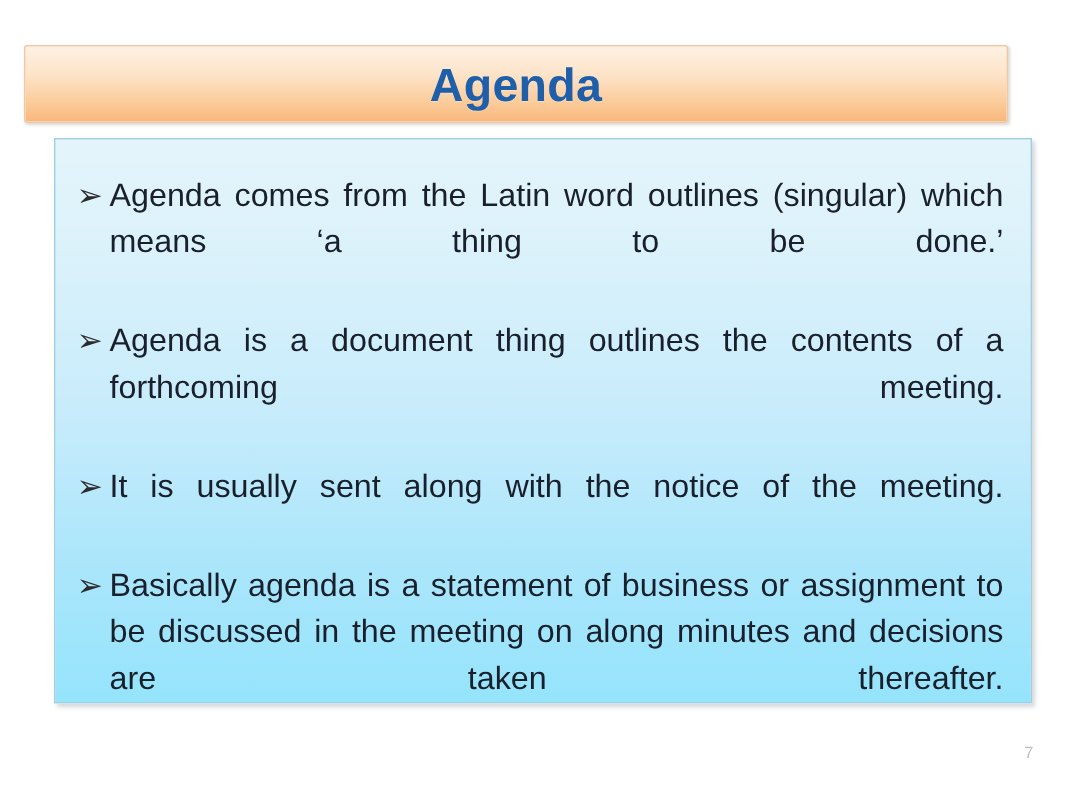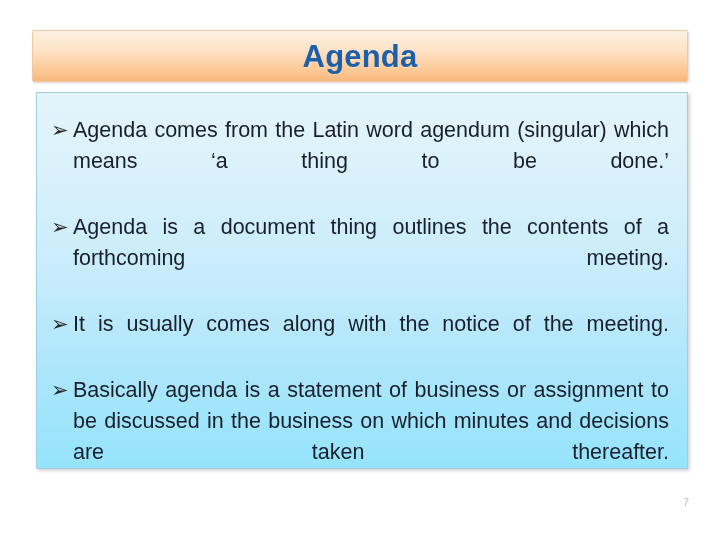--- a/index.html
+++ b/index.html
@@ -20,21 +20,21 @@
     left: 0;
     top: 0;
     width: 720px;
     height: 539px;
     background: #ffffff;
   }
 
   
   #title-bar {
     position: absolute;
-    left: 32px;
+    left: 16px;
     top: 30px;
     width: 656px;
     height: 52px;
     box-sizing: border-box;
     background: linear-gradient(to bottom,
                 #fdf1e3 0%,
                 #fde3c8 38%,
                 #fbc996 78%,
                 #f7b77c 100%);
     border: 1px solid #f0c9a4;
@@ -132,36 +132,36 @@
 
   <div id="title-bar">
     <span id="title-text">Agenda</span>
   </div>
 
   <div id="content-box">
     <ul class="bullet-list">
 
       <li class="bullet-item">
         <span class="bullet-marker">➢</span>
-        <span class="bullet-text">Agenda comes from the Latin word agendum (singular) which means ‘a thing to be done.’</span>
+        <span class="bullet-text">Agenda comes from the Latin word outlines (singular) which means ‘a thing to be done.’</span>
       </li>
 
       <li class="bullet-item">
         <span class="bullet-marker">➢</span>
         <span class="bullet-text">Agenda is a document thing outlines the contents of a forthcoming meeting.</span>
       </li>
 
       <li class="bullet-item">
         <span class="bullet-marker">➢</span>
-        <span class="bullet-text">It is usually comes along with the notice of the meeting.</span>
+        <span class="bullet-text">It is usually sent along with the notice of the meeting.</span>
       </li>
 
       <li class="bullet-item">
         <span class="bullet-marker">➢</span>
-        <span class="bullet-text">Basically agenda is a statement of business or assignment to be discussed in the business on which minutes and decisions are taken thereafter.</span>
+        <span class="bullet-text">Basically agenda is a statement of business or assignment to be discussed in the meeting on along minutes and decisions are taken thereafter.</span>
       </li>
 
     </ul>
   </div>
 
   <div id="page-number">7</div>
 
 </div>
 
 </body></html>

